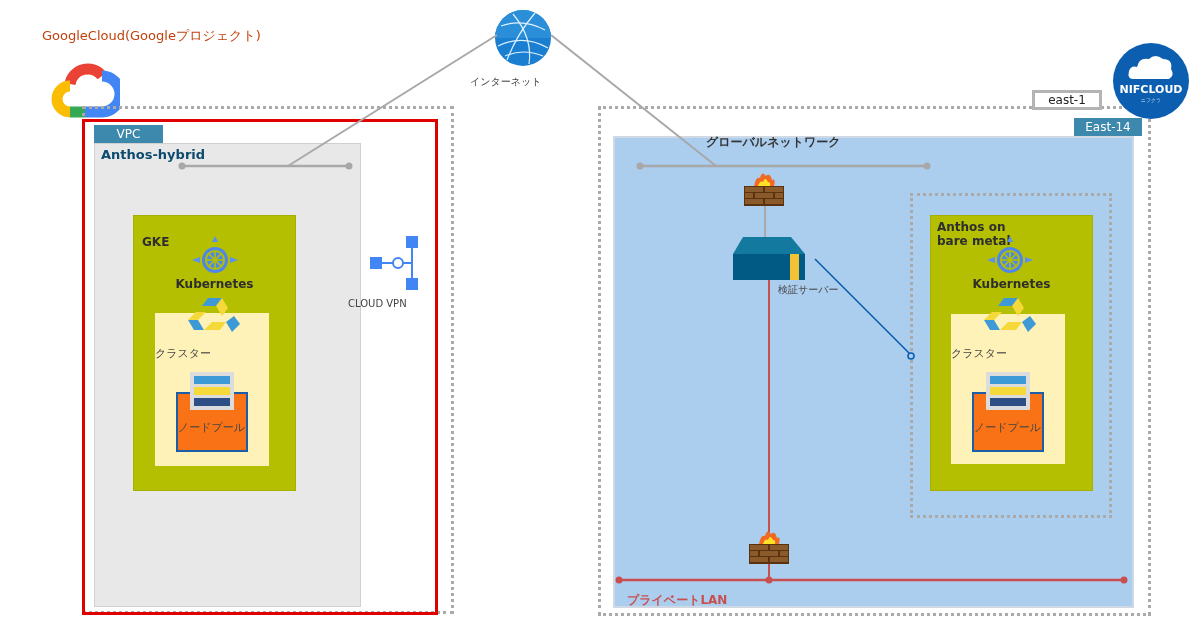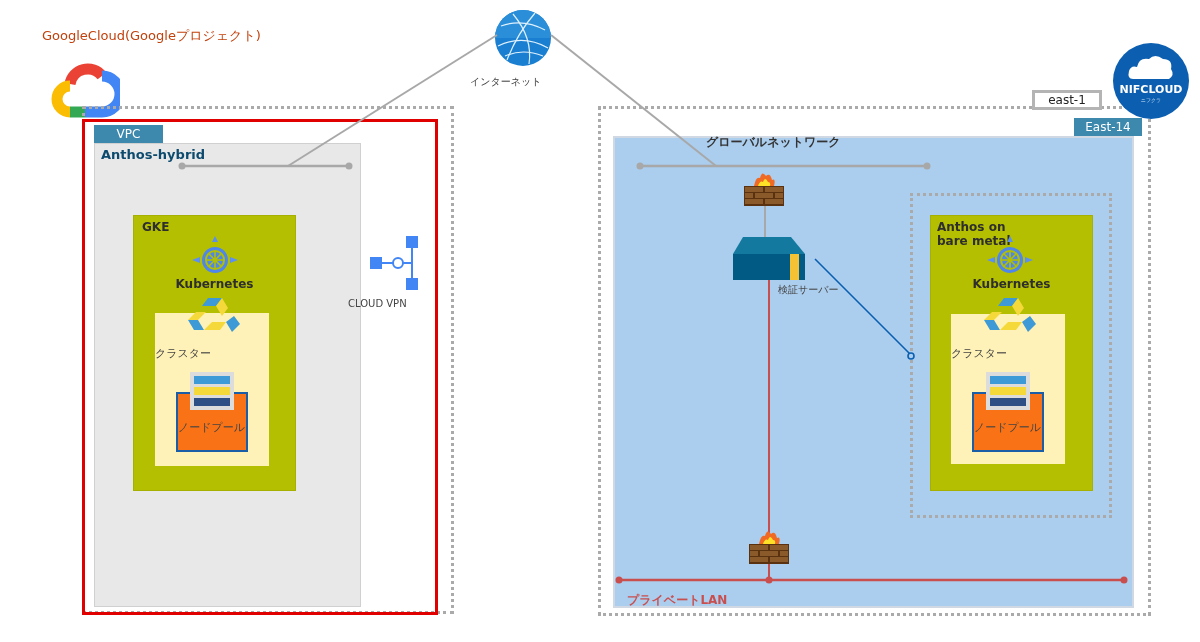--- a/index.html
+++ b/index.html
@@ -40,21 +40,21 @@
 
 <div class="abs red-box" style="left:82px;top:119px;width:356px;height:496px;"></div>
 
 <div class="abs vpc-tag" style="left:94px;top:125px;width:69px;height:18px;">VPC</div>
 
 <div class="abs hybrid" style="left:94px;top:143px;width:267px;height:464px;">
   <div class="abs hybrid-label" style="left:6px;top:3px;">Anthos-hybrid</div>
 </div>
 
 <div class="abs olive" style="left:133px;top:215px;width:163px;height:276px;">
-  <div class="abs olive-label" style="left:8px;top:4px;text-align:center;">GKE</div>
+  <div class="abs olive-label" style="left:8px;top:19px;text-align:center;">GKE</div>
 </div>
 <div class="abs cream" style="left:155px;top:313px;width:114px;height:153px;"></div>
 
 <svg class="abs" style="left:190px;top:236px;" width="50" height="40" viewBox="0 0 50 40">
   <polygon points="25,0 22,6 28,6" fill="#5b8ff2"></polygon>
   <polygon points="2,24 10,21 10,27" fill="#5b8ff2"></polygon>
   <polygon points="48,24 40,21 40,27" fill="#5b8ff2"></polygon>
   <circle cx="25" cy="24" r="13" fill="#4e86ec"></circle>
   <circle cx="25" cy="24" r="9" fill="none" stroke="#b3bf00" stroke-width="2"></circle>
   <g stroke="#b3bf00" stroke-width="1.6">

